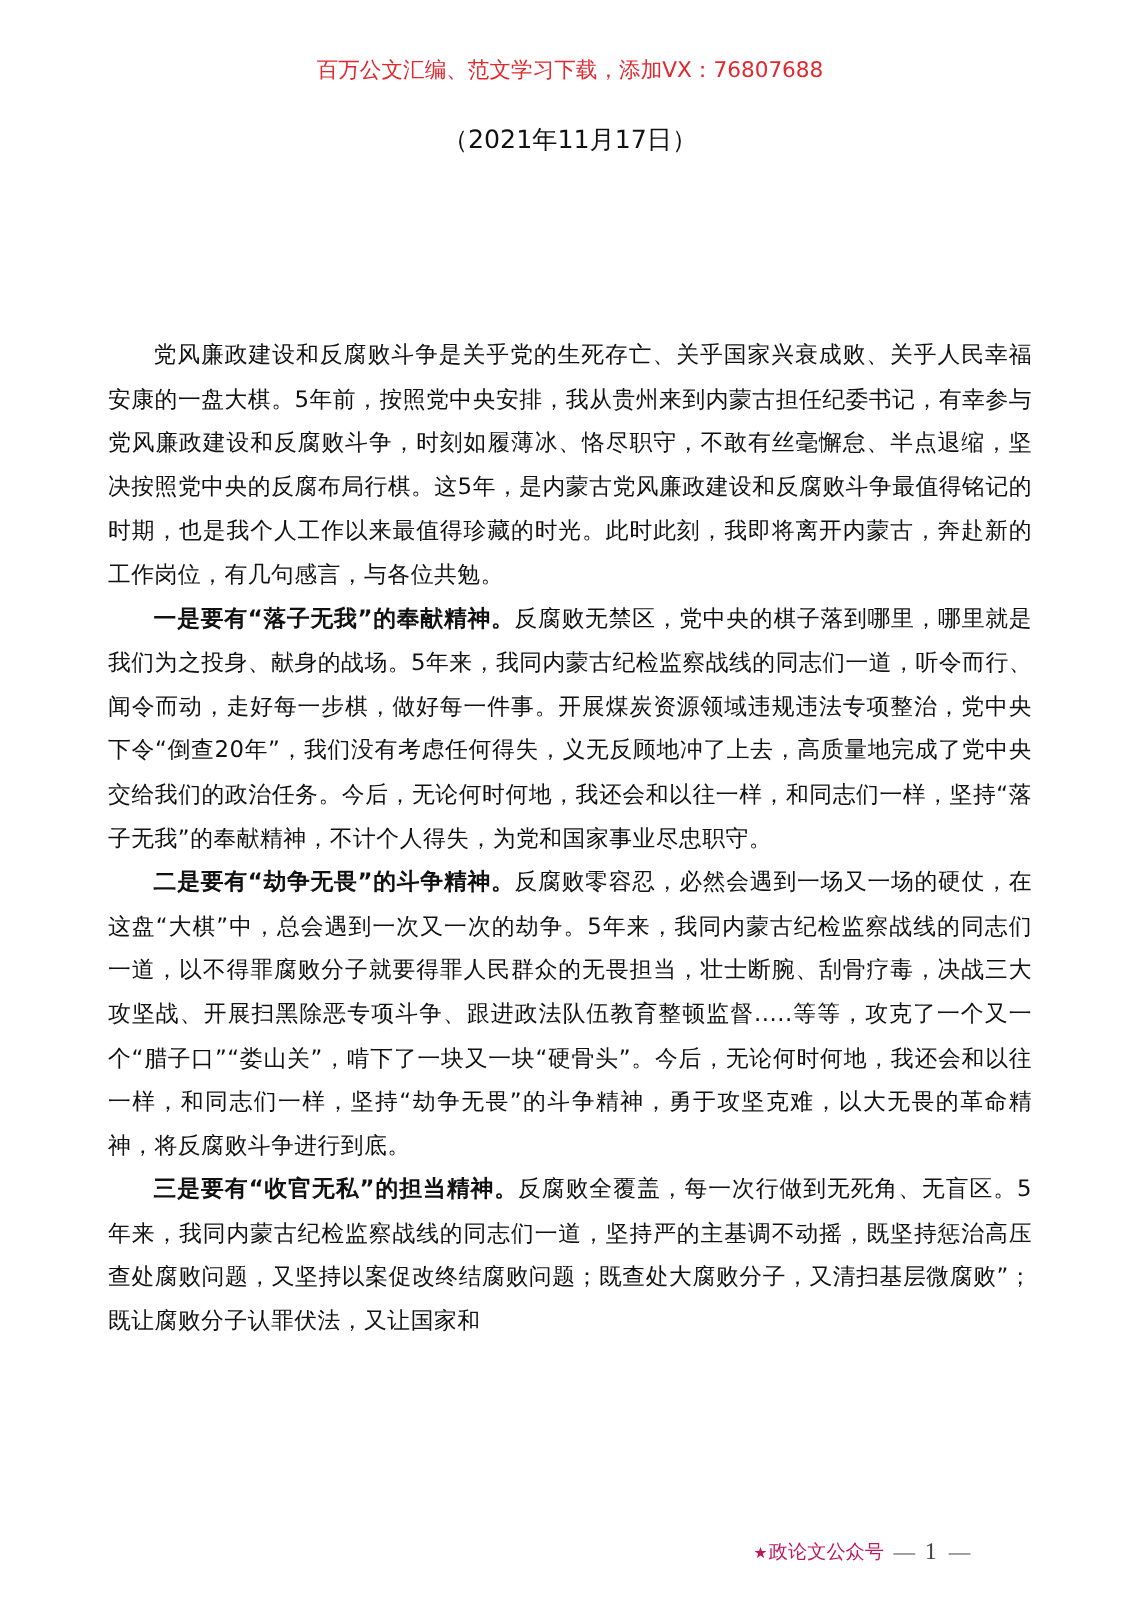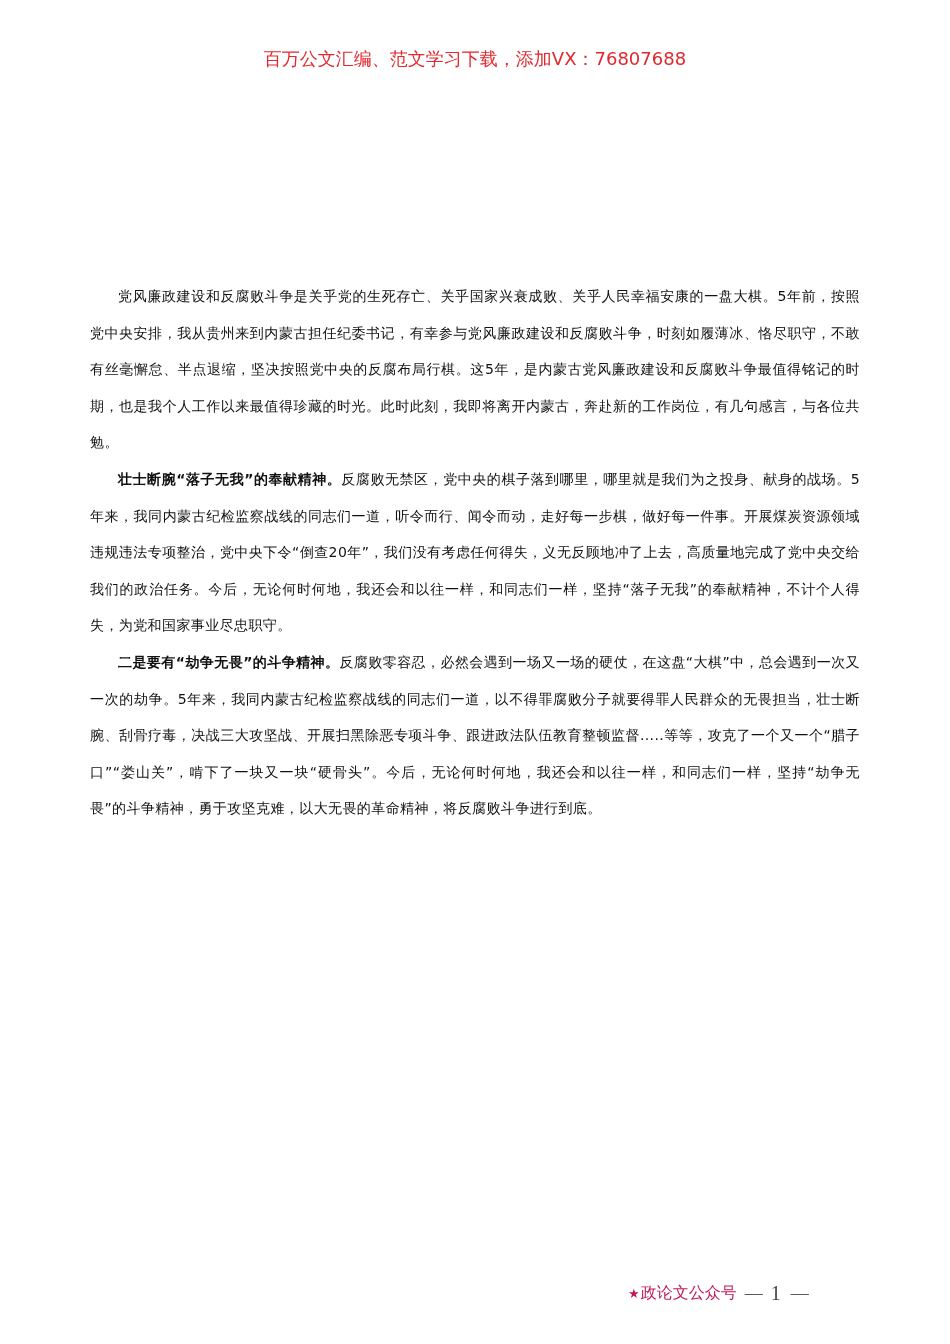--- a/index.html
+++ b/index.html
@@ -48,21 +48,21 @@
       white-space: nowrap;
     }
     .body {
       position: absolute;
       top: 278px;
       left: 90px;
       width: 770px;
     }
     .para {
       margin: 0;
-      font-size: 14px;
+      font-size: 19px;
       line-height: 36.6px;
       text-indent: 2em;
       text-align: justify;
       text-justify: inter-character;
       color: #111111;
       letter-spacing: 0.4px;
     }
     .para .lead {
       font-weight: bold;
     }
@@ -97,26 +97,28 @@
     }
   </style>
 </head>
 <body>
 
 <div class="page">
 
   <div class="watermark">百万公文汇编、范文学习下载，添加VX：76807688</div>
 
   <div class="title-block">
+    <div class="title-line">（2021年11月17日）</div>
   </div>
 
   <div class="body">
     <p class="para"><span>党风廉政建设和反腐败斗争是关乎党的生死存亡、关乎国家兴衰成败、关乎人民幸福安康的一盘大棋。5年前，按照党中央安排，我从贵州来到内蒙古担任纪委书记，有幸参与党风廉政建设和反腐败斗争，时刻如履薄冰、恪尽职守，不敢有丝毫懈怠、半点退缩，坚决按照党中央的反腐布局行棋。这5年，是内蒙古党风廉政建设和反腐败斗争最值得铭记的时期，也是我个人工作以来最值得珍藏的时光。此时此刻，我即将离开内蒙古，奔赴新的工作岗位，有几句感言，与各位共勉。</span></p>
-    <p class="para"><span class="lead">壮士断腕“落子无我”的奉献精神。</span><span>反腐败无禁区，党中央的棋子落到哪里，哪里就是我们为之投身、献身的战场。5年来，我同内蒙古纪检监察战线的同志们一道，听令而行、闻令而动，走好每一步棋，做好每一件事。开展煤炭资源领域违规违法专项整治，党中央下令“倒查20年”，我们没有考虑任何得失，义无反顾地冲了上去，高质量地完成了党中央交给我们的政治任务。今后，无论何时何地，我还会和以往一样，和同志们一样，坚持“落子无我”的奉献精神，不计个人得失，为党和国家事业尽忠职守。</span></p>
+    <p class="para"><span class="lead">一是要有“落子无我”的奉献精神。</span><span>反腐败无禁区，党中央的棋子落到哪里，哪里就是我们为之投身、献身的战场。5年来，我同内蒙古纪检监察战线的同志们一道，听令而行、闻令而动，走好每一步棋，做好每一件事。开展煤炭资源领域违规违法专项整治，党中央下令“倒查20年”，我们没有考虑任何得失，义无反顾地冲了上去，高质量地完成了党中央交给我们的政治任务。今后，无论何时何地，我还会和以往一样，和同志们一样，坚持“落子无我”的奉献精神，不计个人得失，为党和国家事业尽忠职守。</span></p>
     <p class="para"><span class="lead">二是要有“劫争无畏”的斗争精神。</span><span>反腐败零容忍，必然会遇到一场又一场的硬仗，在这盘“大棋”中，总会遇到一次又一次的劫争。5年来，我同内蒙古纪检监察战线的同志们一道，以不得罪腐败分子就要得罪人民群众的无畏担当，壮士断腕、刮骨疗毒，决战三大攻坚战、开展扫黑除恶专项斗争、跟进政法队伍教育整顿监督.....等等，攻克了一个又一个“腊子口”“娄山关”，啃下了一块又一块“硬骨头”。今后，无论何时何地，我还会和以往一样，和同志们一样，坚持“劫争无畏”的斗争精神，勇于攻坚克难，以大无畏的革命精神，将反腐败斗争进行到底。</span></p>
+    <p class="para"><span class="lead">三是要有“收官无私”的担当精神。</span><span>反腐败全覆盖，每一次行做到无死角、无盲区。5年来，我同内蒙古纪检监察战线的同志们一道，坚持严的主基调不动摇，既坚持惩治高压查处腐败问题，又坚持以案促改终结腐败问题；既查处大腐败分子，又清扫基层微腐败”；既让腐败分子认罪伏法，又让国家和</span></p>
   </div>
 
   <div class="footer">
     <span class="source"><span class="star">★</span><span>政论文公众号</span></span>
     <span class="dash">—</span>
     <span class="pagenum">1</span>
     <span class="dash">—</span>
   </div>
 
 </div>

